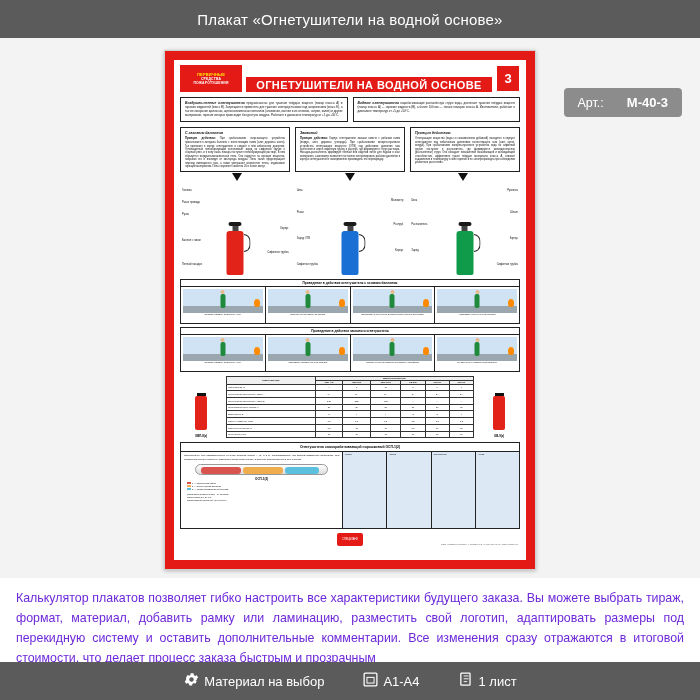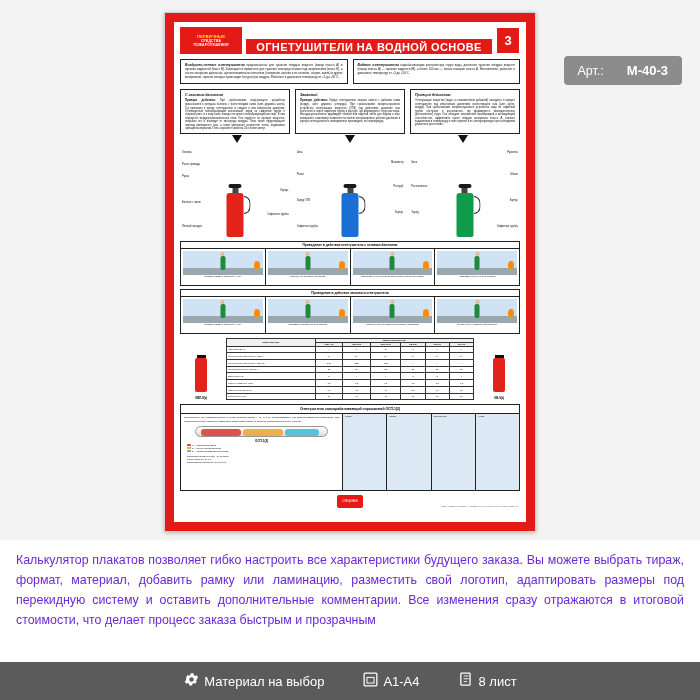--- a/index.html
+++ b/index.html
@@ -24,21 +24,21 @@
   
   .poster-area {
     position: relative;
     height: 540px;
     background: #f3f3f3;
     display: flex; align-items: flex-start; justify-content: center;
     padding-top: 12px;
   }
   .art-badge {
     position: absolute;
-    right: 18px; top: 56px;
+    right: 18px; top: 50px;
     background: #8c8c8c;
     color: #fff;
     border-radius: 4px;
     padding: 7px 14px;
     font-size: 12.5px;
     display: flex; gap: 5px; align-items: baseline;
   }
   .art-badge b { font-size: 13px; padding-left: 18px; }
 
   
@@ -218,20 +218,23 @@
     font-size: 13px;
   }
   .bb-item { display: flex; align-items: center; gap: 4px; }
   .ic { width: 17px; height: 17px; display: inline-block; fill: #ffffff; }
 </style>
 </head>
 <body>
 
 <div class="page">
 
+  <div class="top-bar">
+    <span>Плакат «Огнетушители на водной основе»</span>
+  </div>
 
   <div class="poster-area">
 
     <div class="art-badge">
       <span>Арт.:</span>
       <b>М-40-3</b>
     </div>
 
     <div class="poster">
       <div class="poster-inner">
@@ -575,17 +578,17 @@
       </span>
       <span>A1-A4</span>
     </div>
     <div class="bb-item">
       <span>
         <svg class="ic" viewBox="0 0 24 24">
             <rect x="4" y="3" width="13" height="17" rx="1" fill="none" stroke="#fff" stroke-width="1.8"></rect>
             <path d="M8 7h7M8 11h7M8 15h5" stroke="#fff" stroke-width="1.3" fill="none"></path>
           </svg>
       </span>
-      <span>8 лист</span>
+      <span>1 лист</span>
     </div>
   </div>
 
 </div>
 
 </body></html>

